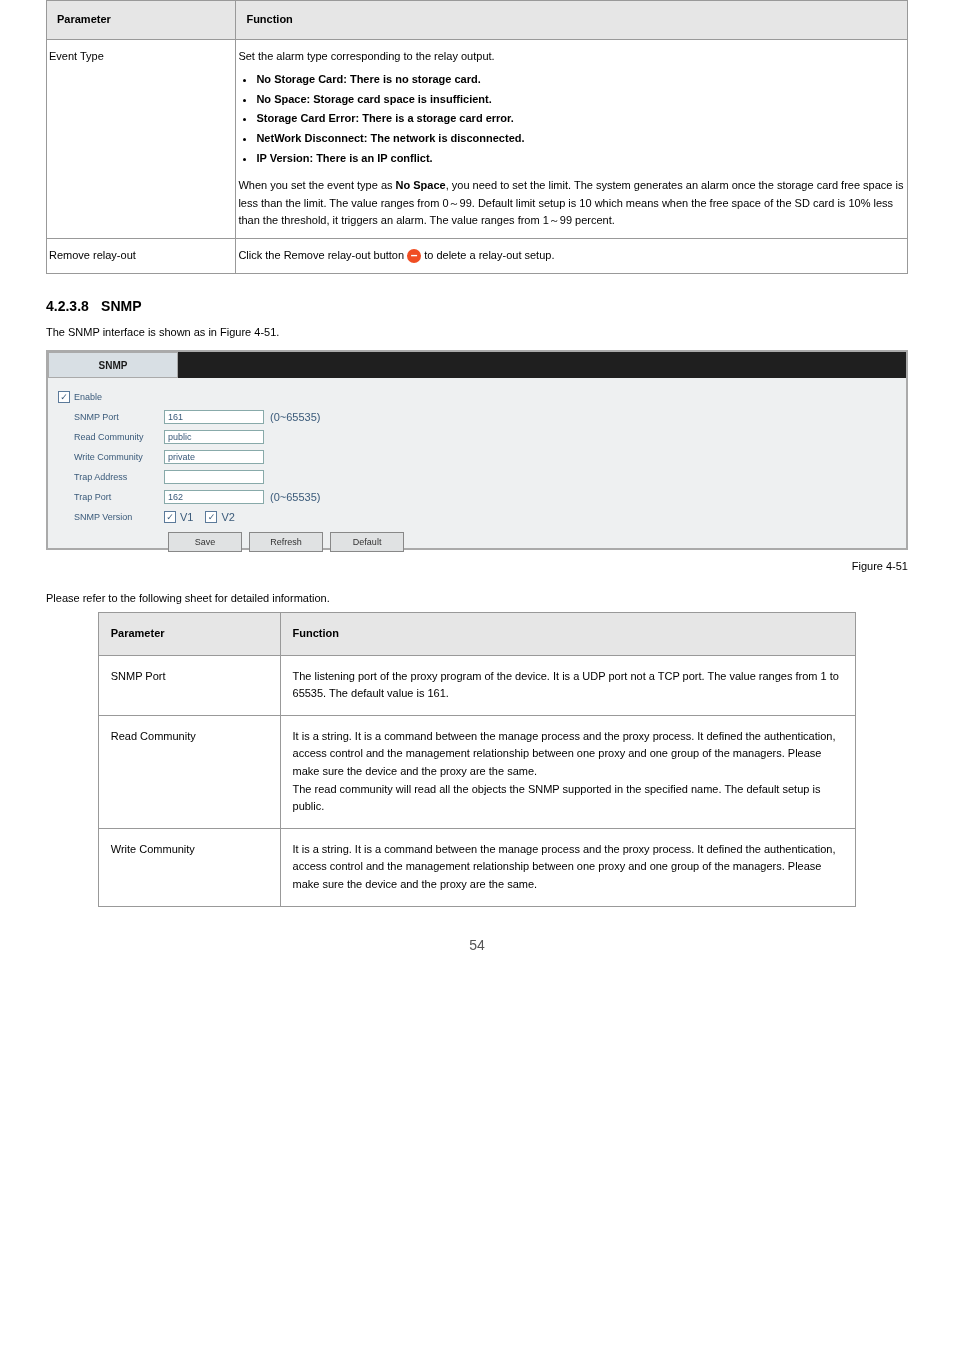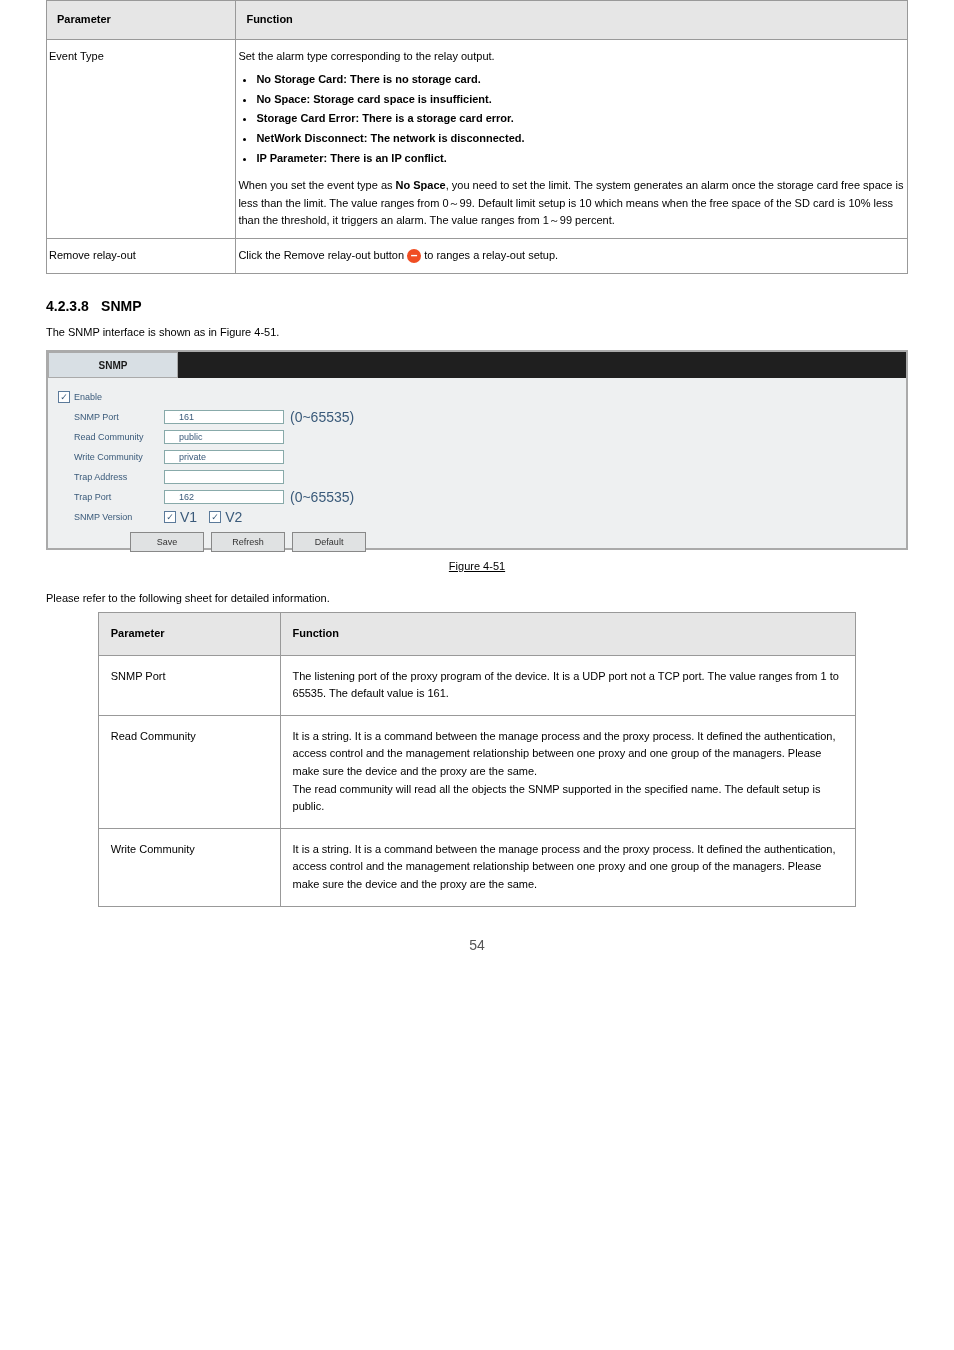--- a/index.html
+++ b/index.html
@@ -25,27 +25,27 @@
 
   
   .shot { border: 2px solid #aaa; background: #eef0f1; position: relative; width: 100%; height: 200px; margin-bottom: 10px; }
   .shot-tab { position:absolute; top:0; left:0; width:130px; height:26px; background:#d8dfe4; border:1px solid #aaa; text-align:center; line-height:26px; font-weight:bold; font-size:10px; color:#1a1a1a; }
   .shot-tabbar { position:absolute; top:0; left:0; right:0; height:26px; background:#1f1f1f; }
   .shot-body { position:absolute; top:36px; left:10px; right:10px; bottom:10px; }
   .s-row { display:flex; align-items:center; height:18px; margin-bottom:2px; }
   .s-cb { width:12px; height:12px; border:1px solid #5b7a9a; background:#fff; margin-right:4px; display:inline-flex; align-items:center; justify-content:center; font-size:9px; color:#3a5a7a; }
   .s-lbl { width:90px; font-size:9px; color:#3a5a7a; }
   .s-lbl-en { font-size:9px; color:#3a5a7a; }
-  .s-in { width:120px; height:14px; border:1px solid #8aa; background:#fff; font-size:9px; padding:0 14px; margin-right:6px; color:#3a5a7a; }
-  .s-note { font-size:14px; color:#3a5a7a; }
+  .s-in { width:100px; height:14px; border:1px solid #8aa; background:#fff; font-size:9px; padding:0 3px; margin-right:6px; color:#3a5a7a; }
+  .s-note { font-size:11px; color:#3a5a7a; }
   .s-btn { display:inline-block; width:74px; height:20px; border:1px solid #888; background:#e0e2e3; text-align:center; line-height:18px; font-size:9px; color:#333; margin-right:4px; }
-  .s-btnrow { margin-top:6px; margin-left:56px; }
+  .s-btnrow { margin-top:6px; margin-left:94px; }
   .s-indent { margin-left:16px; }
 
-  .fig-cap { text-align: center; margin: 6px 0 20px 0; font-size: 11px; text-decoration: underline; }
+  .fig-cap { text-align: right; margin: 6px 0 20px 0; font-size: 11px; }
   .tbl-desc { margin: 10px 0 8px 0; }
 
   
   .tbl2 { border-collapse: collapse; width: 88%; margin: 0 auto; border:1px solid #999; }
   .tbl2 td { border:1px solid #999; padding:12px 12px; vertical-align:top; line-height:1.6; }
   .tbl2 .hdr td { background:#e6e6e6; font-weight:bold; }
   .tbl2 td.param { width:24%; }
 
   .page-num { text-align:center; font-size:14px; margin-top:30px; color:#555; }
 </style>
@@ -62,31 +62,31 @@
     </tr>
     <tr>
       <td class="param">Event Type</td>
       <td>
         <div>Set the alarm type corresponding to the relay output.</div>
         <ul class="bul">
           <li><b>No Storage Card</b><span>: There is no storage card.</span></li>
           <li><b>No Space</b><span>: Storage card space is insufficient.</span></li>
           <li><b>Storage Card Error</b><span>: There is a storage card error.</span></li>
           <li><b>NetWork Disconnect</b><span>: The network is disconnected.</span></li>
-          <li><b>IP Parameter</b><span>: There is an IP conflict.</span></li>
+          <li><b>IP Version</b><span>: There is an IP conflict.</span></li>
         </ul>
         <div>
           <span>When you set the event type as </span><b>No Space</b><span>, you need to set the limit. The system generates an alarm once the storage card free space is less than the limit. The value ranges from 0</span>～<span>99. Default limit setup is 10 which means when the free space of the SD card is 10% less than the threshold, it triggers an alarm. The value ranges from 1</span>～<span>99 percent.</span>
         </div>
       </td>
     </tr>
     <tr>
       <td class="param">Remove relay-out</td>
       <td>
-        <span>Click the Remove relay-out button </span><span class="remove-icon">–</span><span> to ranges a relay-out setup.</span>
+        <span>Click the Remove relay-out button </span><span class="remove-icon">–</span><span> to delete a relay-out setup.</span>
       </td>
     </tr>
   </tbody>
     </table>
 
   <div class="sec-row">
     <span class="sec-num">4.2.3.8</span>
     &nbsp;&nbsp;
     <span class="sec-num">SNMP</span>
   </div>

